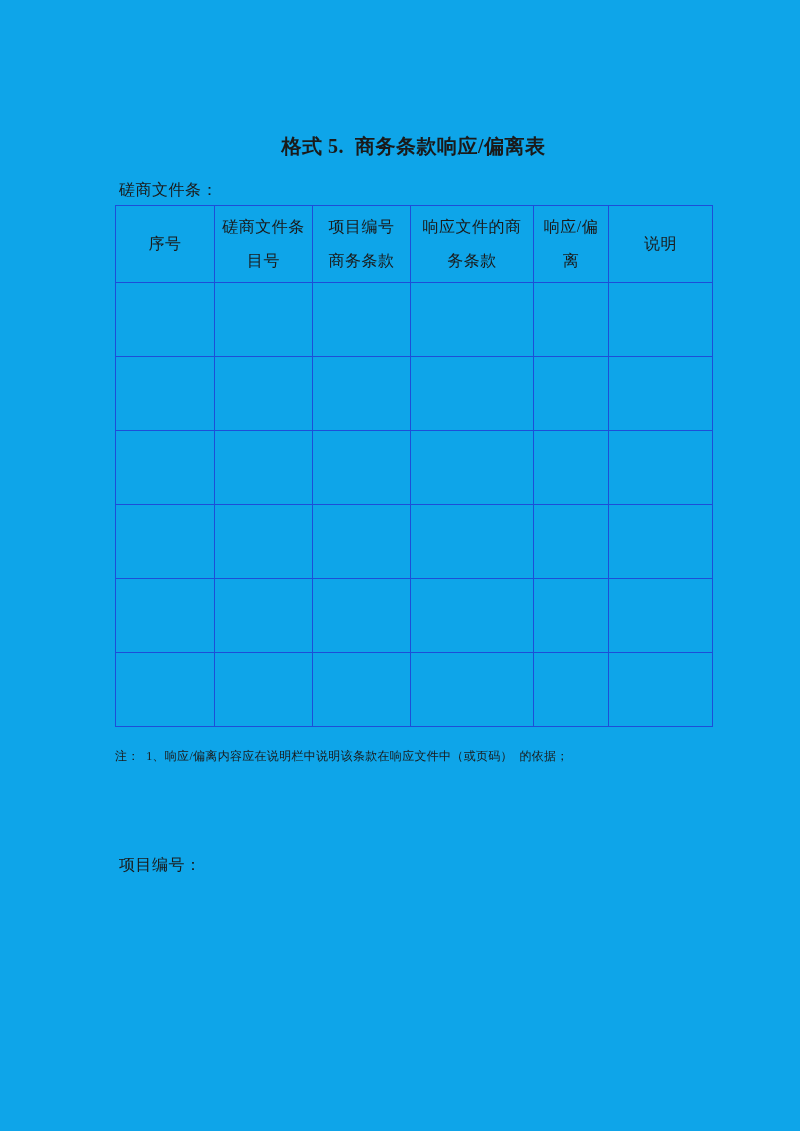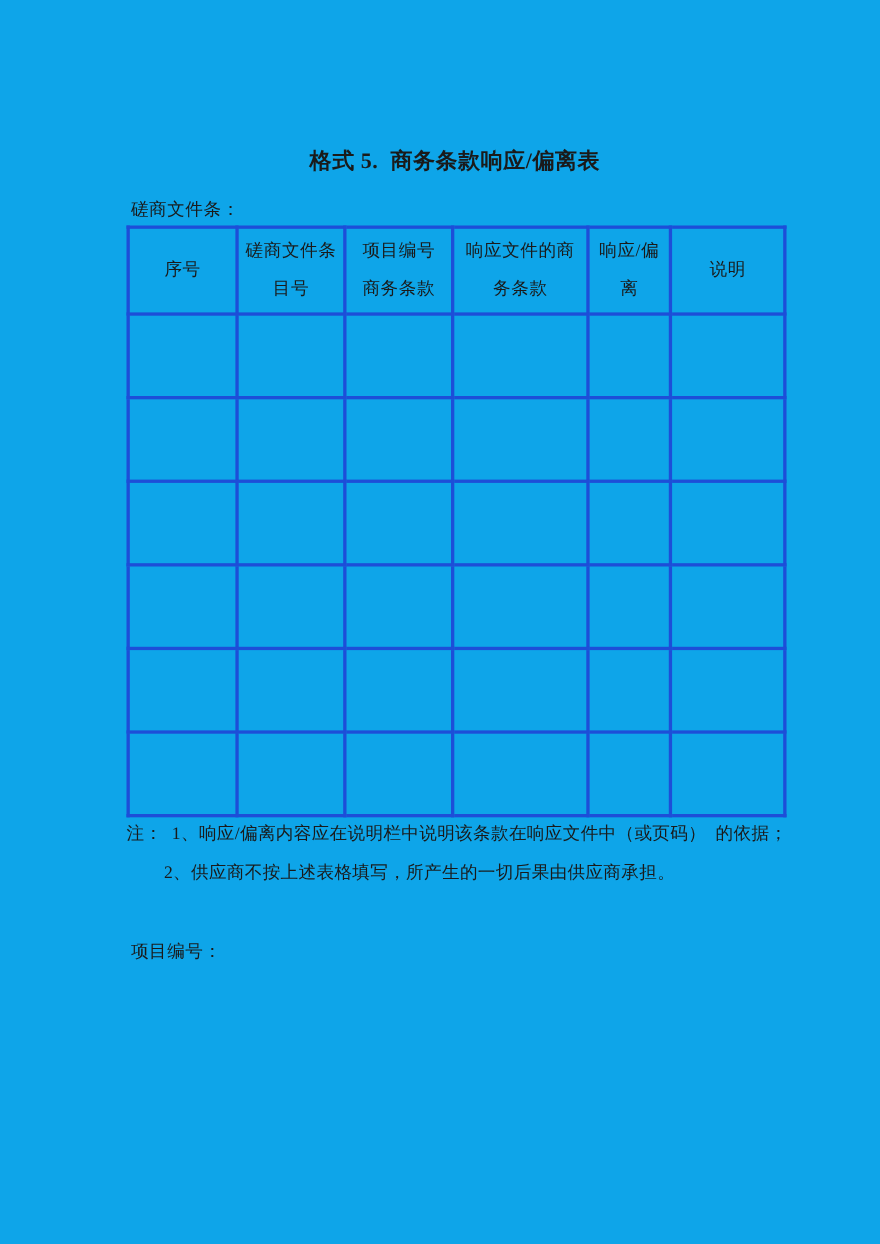--- a/index.html
+++ b/index.html
@@ -37,39 +37,39 @@
   table.grid {
     position: absolute;
     top: 205px;
     left: 115px;
     width: 598px;
     border-collapse: collapse;
     table-layout: fixed;
   }
   table.grid th,
   table.grid td {
-    border: 3px solid #1d4ed8;
+    border: 1px solid #1d4ed8;
     padding: 0;
   }
   table.grid th {
     font-weight: normal;
     font-size: 16px;
     text-align: center;
     vertical-align: middle;
     height: 76px;
     line-height: 34px;
     white-space: pre-line;
     letter-spacing: 0.5px;
   }
   table.grid td {
     height: 73px;
   }
   .note-line {
     position: absolute;
-    font-size: 16px;
+    font-size: 12px;
     letter-spacing: 0.3px;
     white-space: pre;
   }
   .note-line-1 { top: 748px; left: 115px; }
   .note-line-2 { top: 783px; left: 149px; }
   .seal-line {
     position: absolute;
     top: 855px;
     left: 119px;
     font-size: 16px;
@@ -172,19 +172,18 @@
           <td></td>
           <td></td>
           <td></td>
           <td></td>
         </tr>
       </tbody>
   </table>
 
   <div class="note-line note-line-1">注：  1、响应/偏离内容应在说明栏中说明该条款在响应文件中（或页码）  的依据；</div>
 
-  <div class="note-line note-line-2">2、供应商不按上述表格填写，所产生的一切后果由供应商承担。</div>
 
   <div class="seal-line">项目编号：</div>
 
 
 
 </div>
 
 </body></html>

